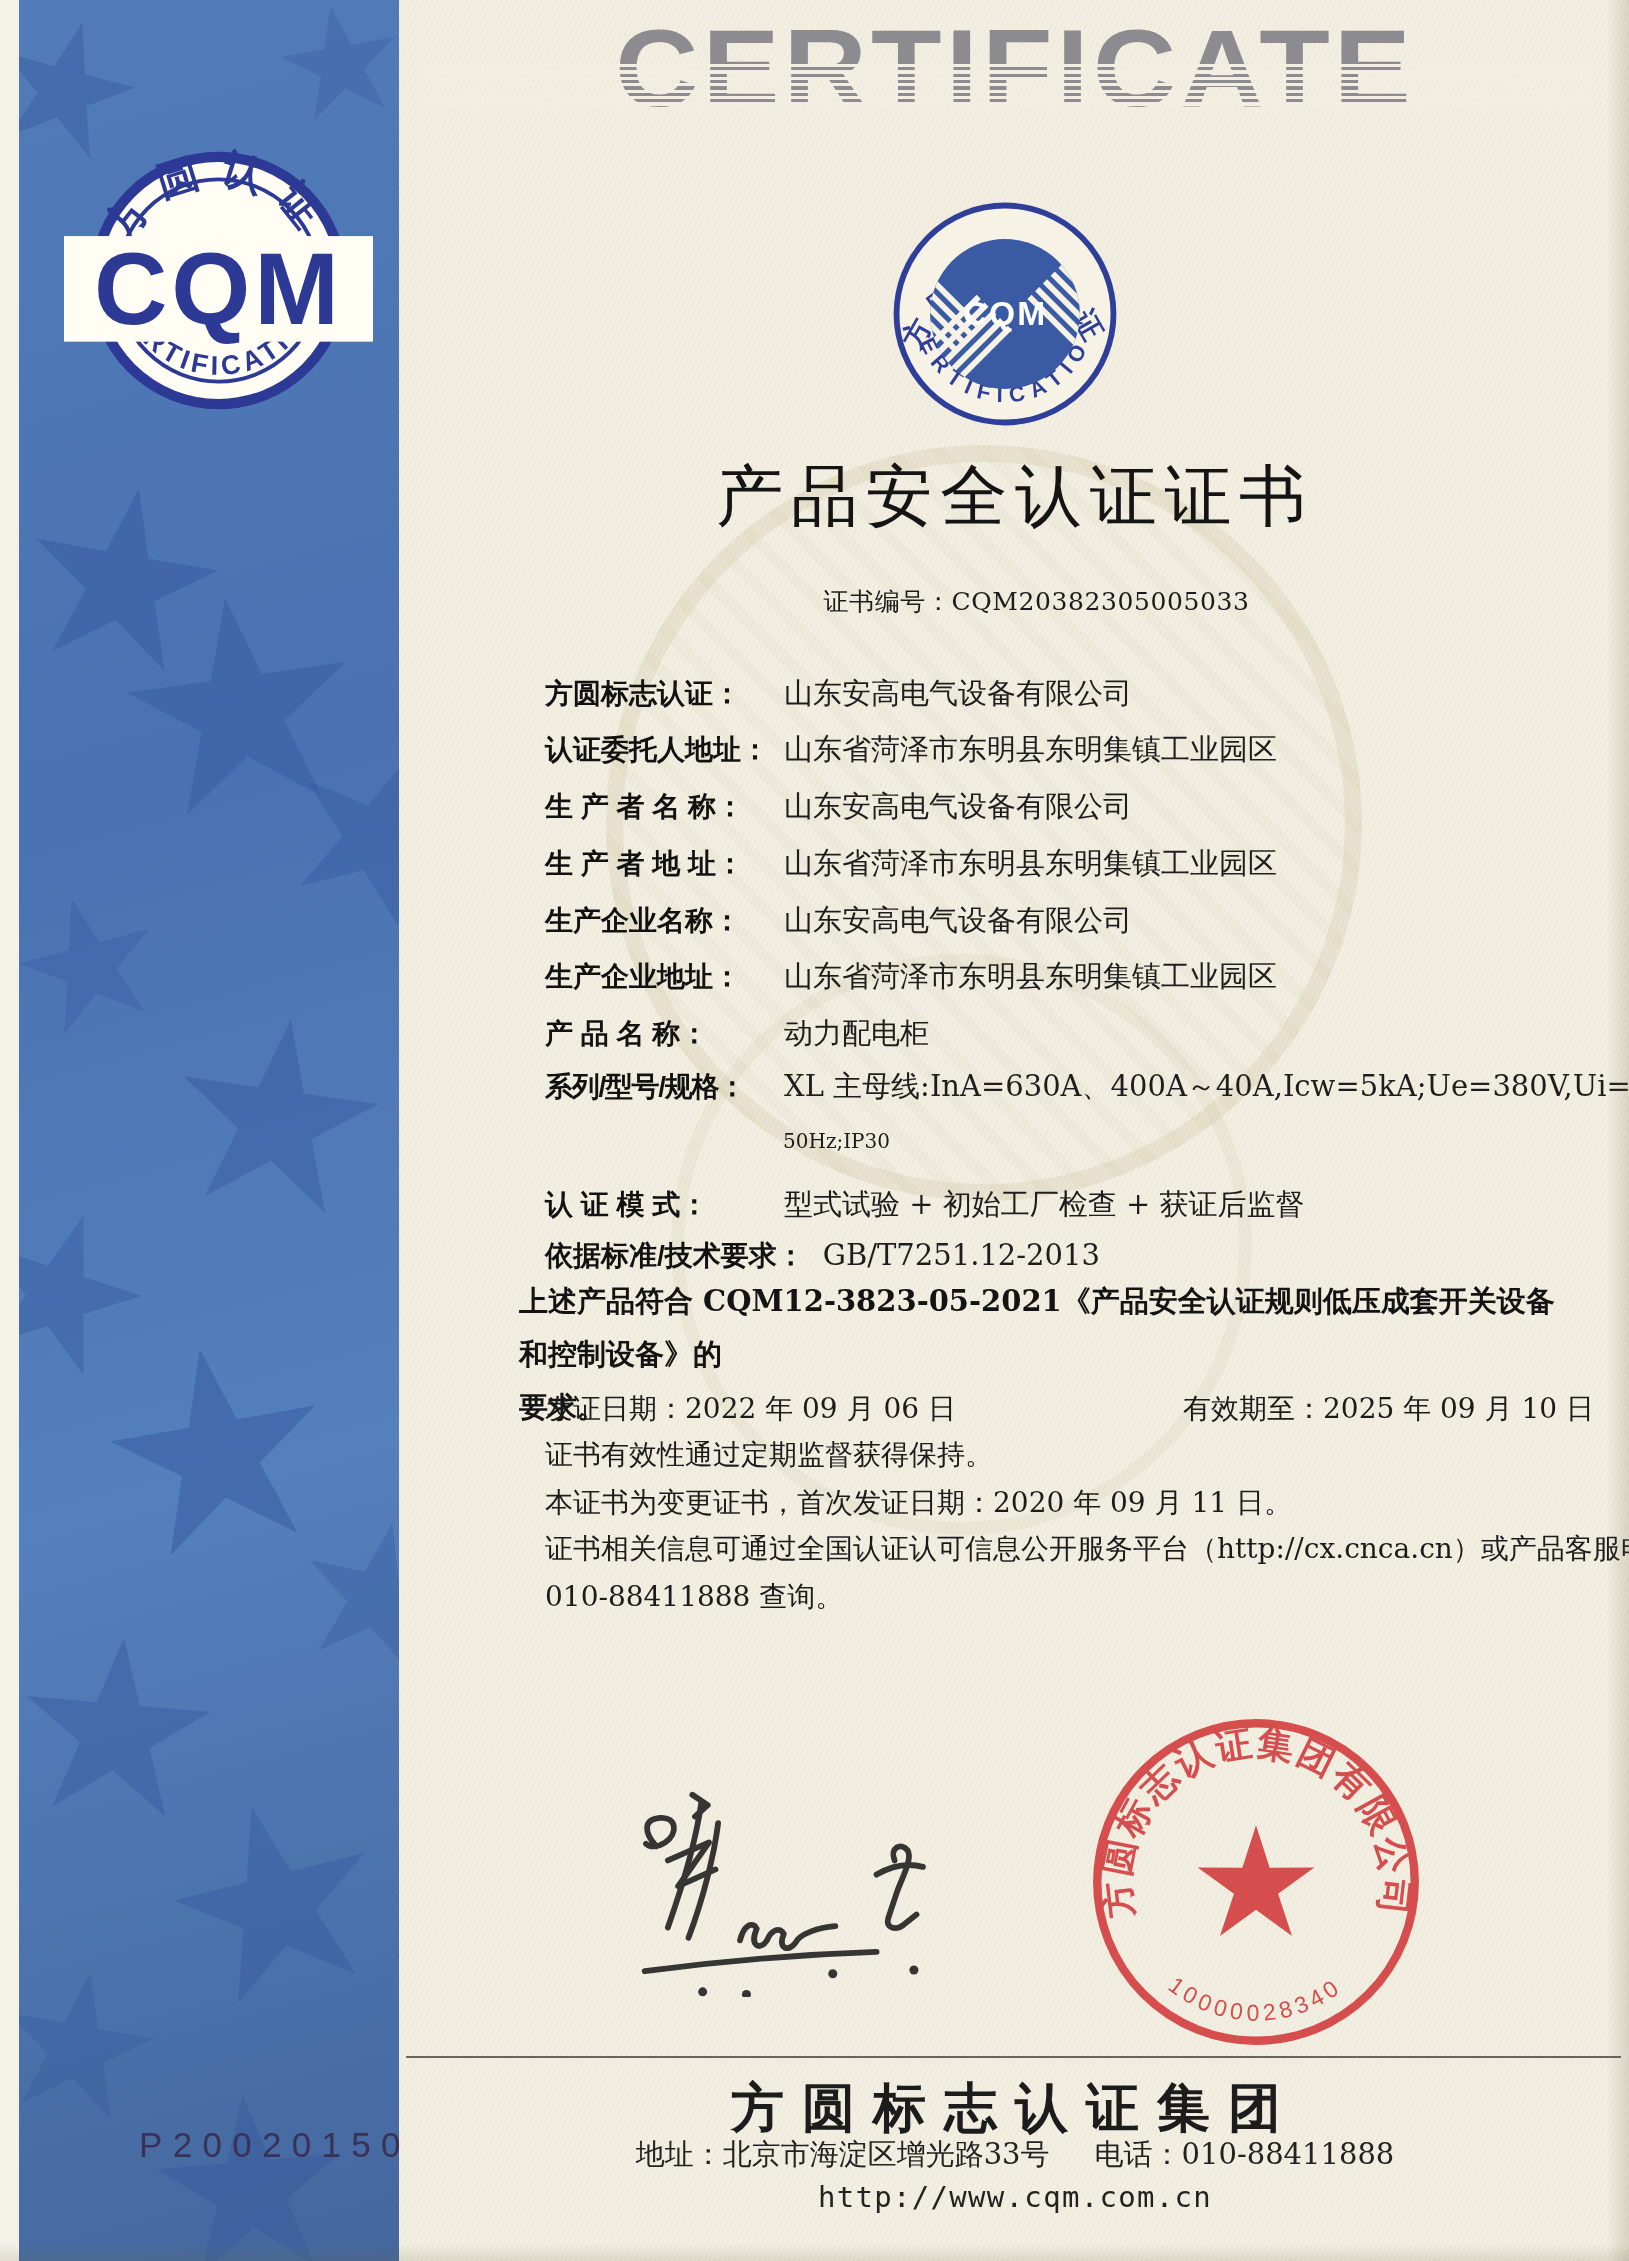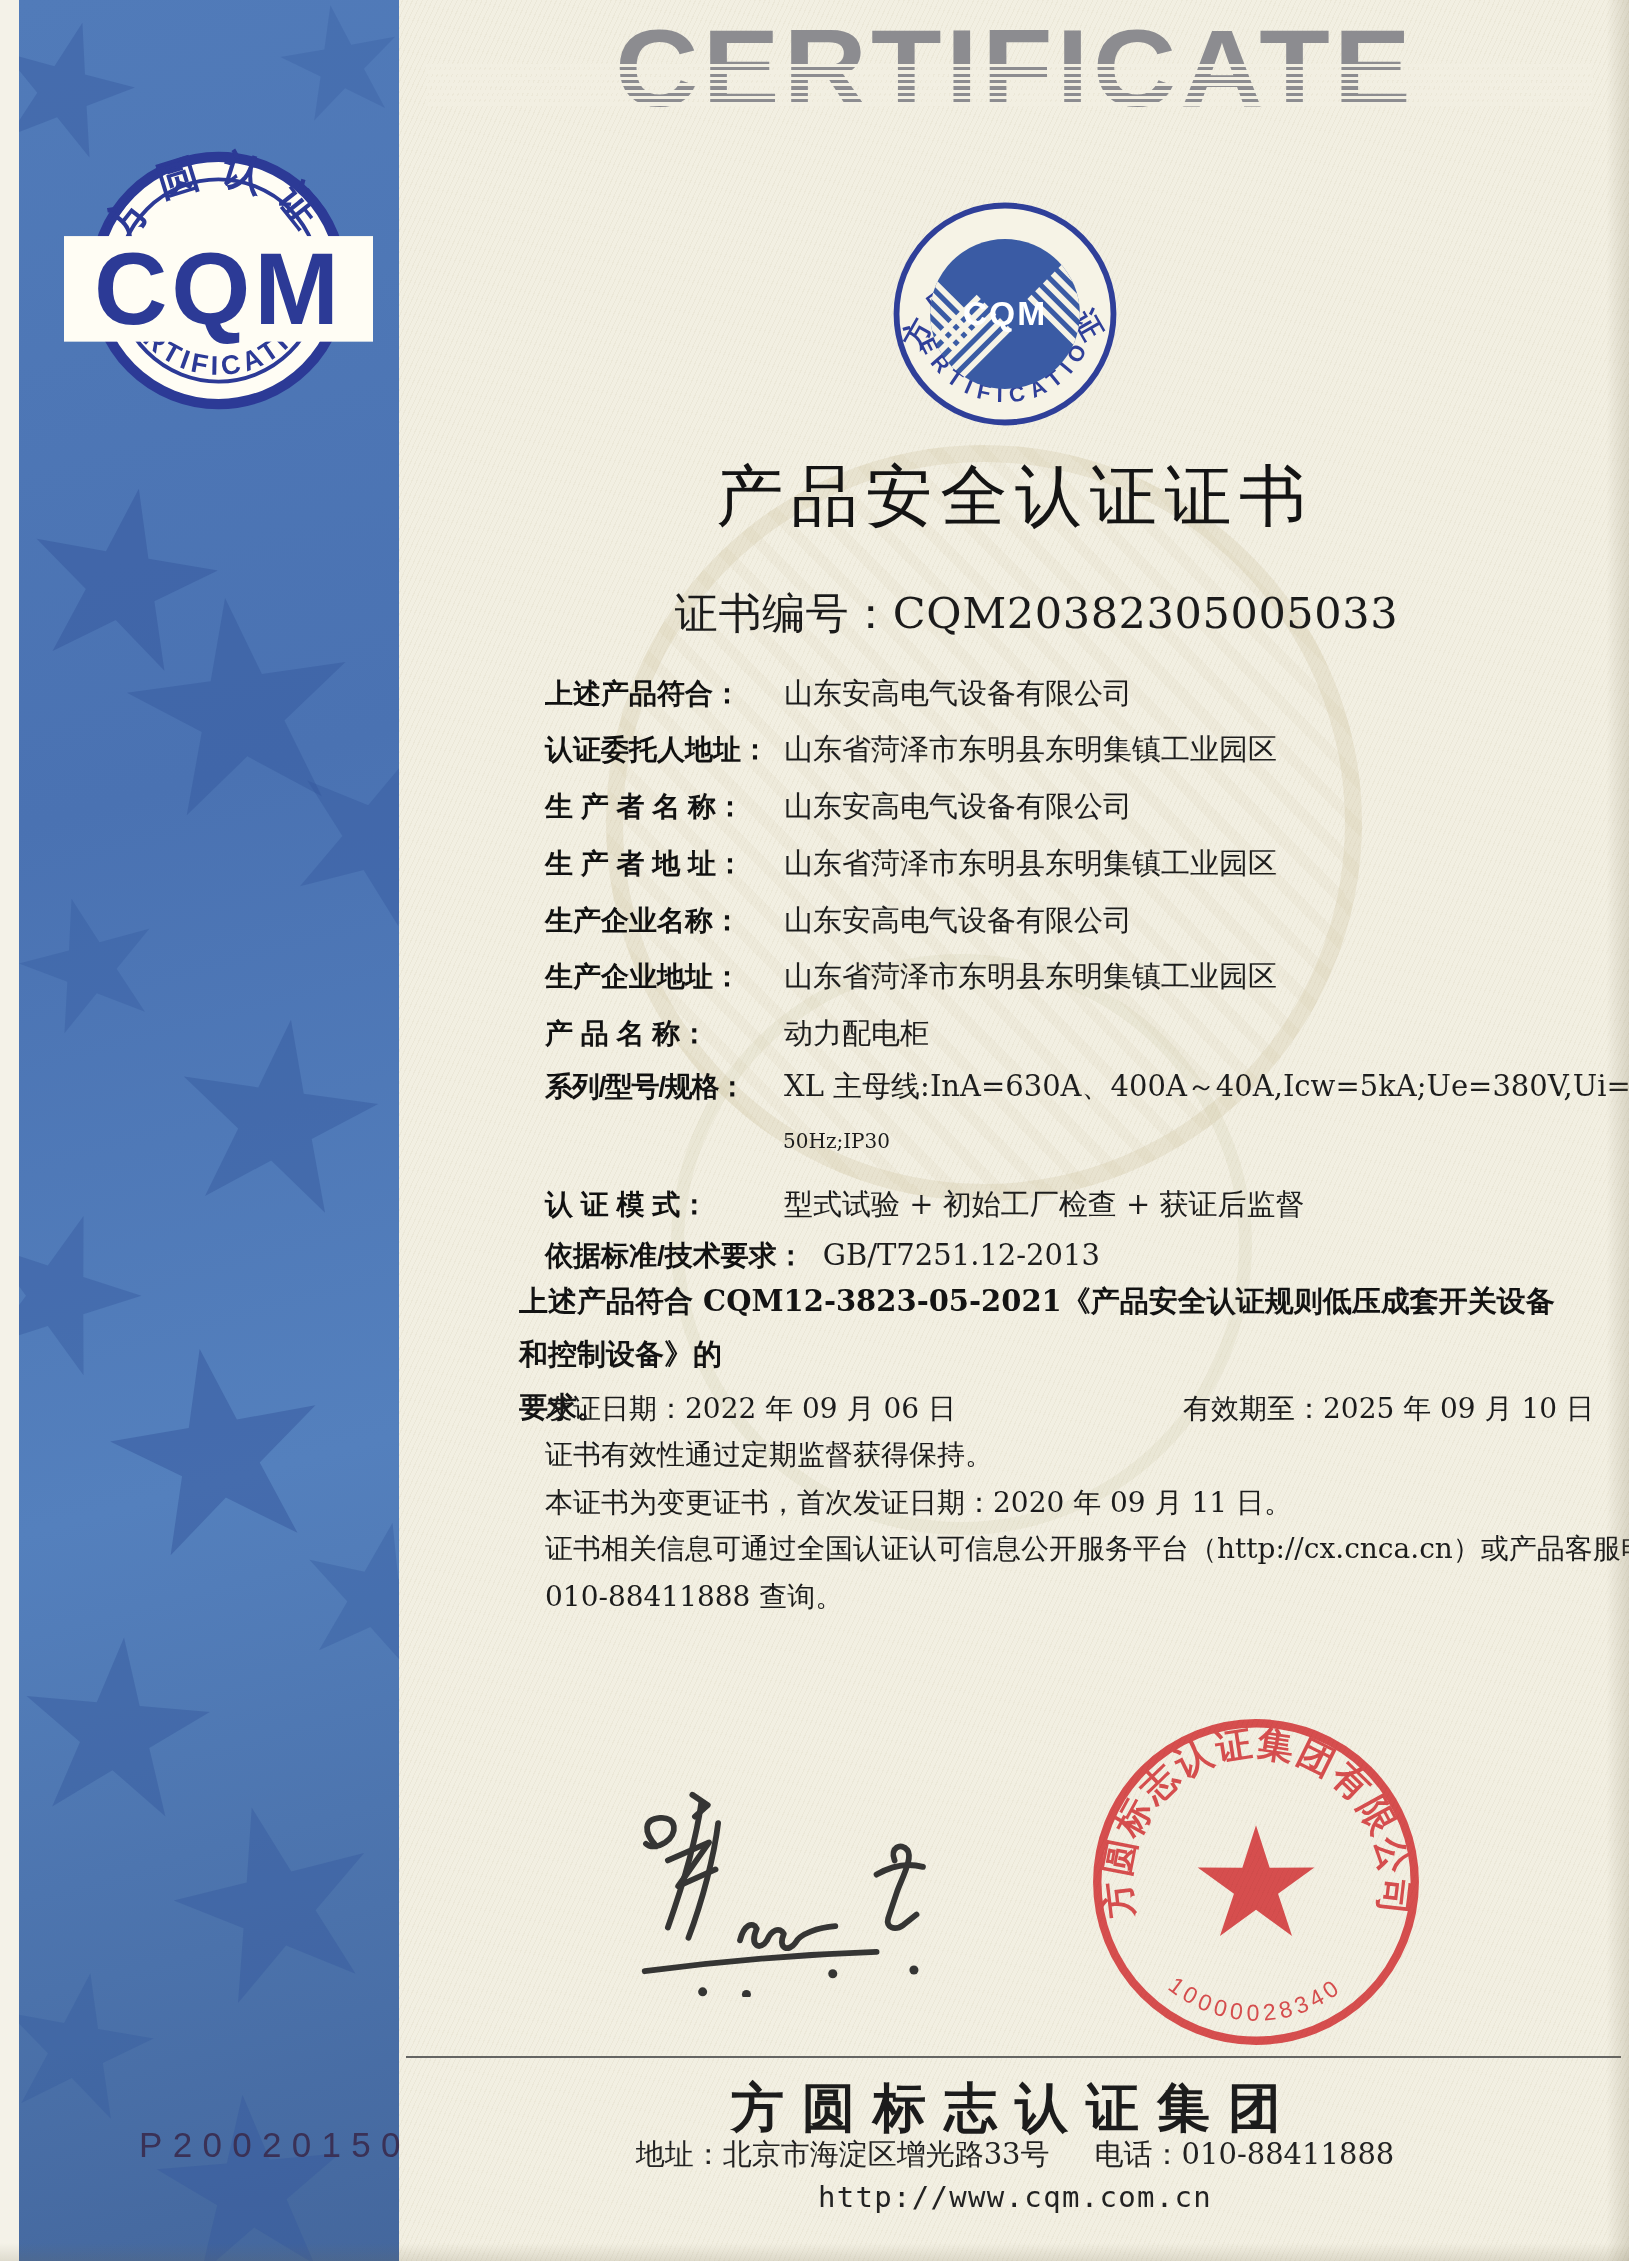--- a/index.html
+++ b/index.html
@@ -30,21 +30,21 @@
   .banner span{display:inline-block;font-family:"Liberation Sans",sans-serif;font-size:110px;
        font-weight:600;color:#8c8c90;letter-spacing:3.9px;transform:scaleX(1.05);transform-origin:center top;}
   .banner-stripes{position:absolute;left:426px;width:1167px;top:64px;height:45px;
        background:repeating-linear-gradient(to bottom,#f2efe2 0 3.2px,rgba(242,239,226,0) 3.2px 6.4px);}
   
   .badge-left{position:absolute;left:64px;top:126px;z-index:3;}
   .logo-center{position:absolute;left:892px;top:201px;}
   
   .title{position:absolute;left:400px;right:0;top:451px;text-align:center;
        font-size:67px;font-weight:400;letter-spacing:7.7px;color:#141414;}
-  .certno{position:absolute;left:400px;right:0;top:585px;text-align:center;font-size:43px;letter-spacing:0.6px;padding-left:43px;}
+  .certno{position:absolute;left:400px;right:0;top:585px;text-align:center;font-size:25px;letter-spacing:0.6px;padding-left:43px;}
   
   .frow{position:absolute;left:545px;height:67px;line-height:67px;white-space:nowrap;}
   .flabel{display:inline-block;width:239px;font-family:"Liberation Sans",sans-serif;
        font-weight:700;font-size:28px;color:#111;}
   .flabel.tight{letter-spacing:-1.3px;}
   .frow.wide .flabel{width:auto;margin-right:18px;}
   .fvalue{font-size:29px;color:#1d1d1d;}
   .frow2{position:absolute;left:783px;top:1108px;height:67px;line-height:67px;font-size:20px;}
   .statement{position:absolute;left:519px;top:1275px;width:1057px;line-height:53px;
        font-size:29px;font-weight:700;color:#131313;}
@@ -156,21 +156,21 @@
     </g>
     <text x="175" y="192" text-anchor="middle" font-size="52" font-weight="900" letter-spacing="3" font-family="Liberation Sans,sans-serif" fill="#ffffff">CQM</text>
   </svg>
 
   <div class="title">产品安全认证证书</div>
   <div class="certno">
     <span>证书编号：</span><span>CQM20382305005033</span>
   </div>
 
   <div class="frow" style="top:660px">
-    <span class="flabel">上述产品符合：</span><span class="fvalue">山东安高电气设备有限公司</span>
+    <span class="flabel">方圆标志认证：</span><span class="fvalue">山东安高电气设备有限公司</span>
   </div>
   <div class="frow" style="top:716px">
     <span class="flabel">认证委托人地址：</span><span class="fvalue">山东省菏泽市东明县东明集镇工业园区</span>
   </div>
   <div class="frow" style="top:830px">
     <span class="flabel">生 产 者 地 址：</span><span class="fvalue">山东省菏泽市东明县东明集镇工业园区</span>
   </div>
   <div class="frow" style="top:773px">
     <span class="flabel">生 产 者 名 称：</span><span class="fvalue">山东安高电气设备有限公司</span>
   </div>

